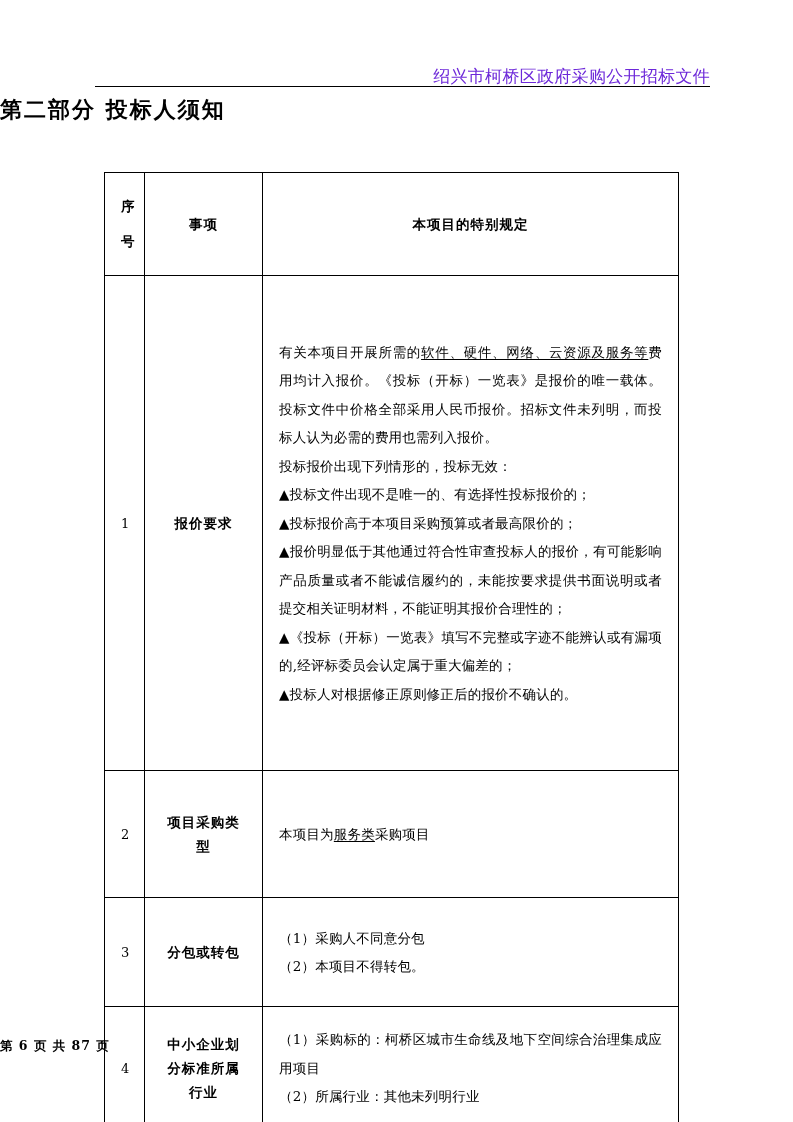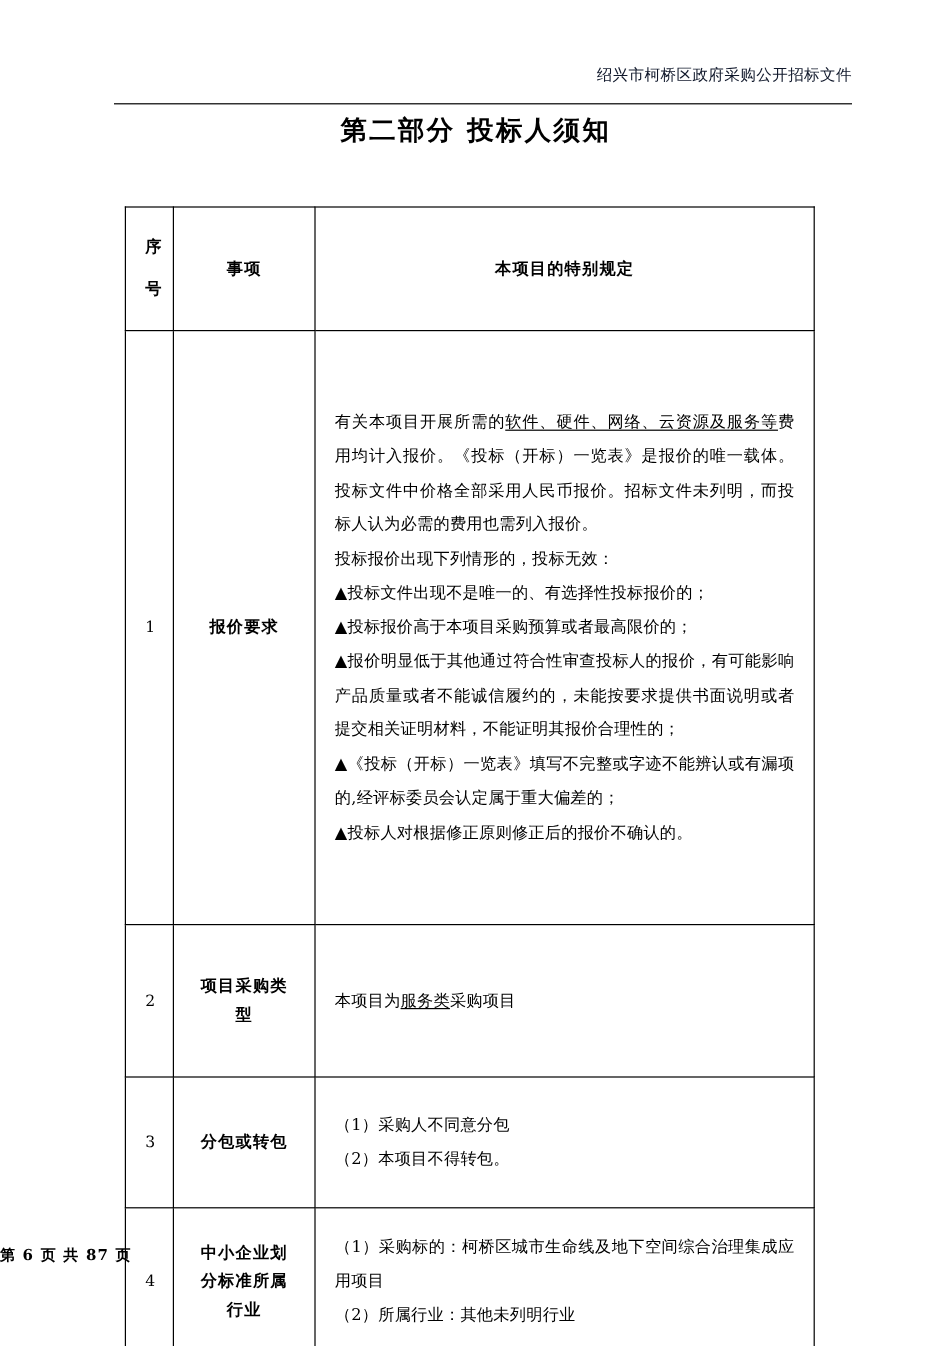--- a/index.html
+++ b/index.html
@@ -19,45 +19,44 @@
     position: absolute;
     left: 0; top: 0;
     width: 793px;
     height: 1122px;
   }
 
   
   .doc-header {
     position: absolute;
     left: 95px;
-    top: 56px;
+    top: 68px;
     width: 615px;
     text-align: right;
-    font-size: 13px;
+    font-size: 17px;
     line-height: 16px;
     letter-spacing: 0.3px;
-    color: #0f172a;
+    color: #6d28d9;
     white-space: nowrap;
   }
   .header-rule {
     position: absolute;
     left: 95px;
     top: 86px;
     width: 615px;
     height: 0;
     border-top: 1.2px solid #000;
   }
 
   
   .part-title {
     position: absolute;
     left: 0;
     top: 93px;
     width: 793px;
-    text-align: center;
     font-size: 22px;
     font-weight: bold;
     letter-spacing: 2px;
     line-height: 32px;
     font-family: "DejaVu Serif", "Liberation Serif", serif;
   }
   .sub-title {
     position: absolute;
     left: 0;
     top: 137px;

